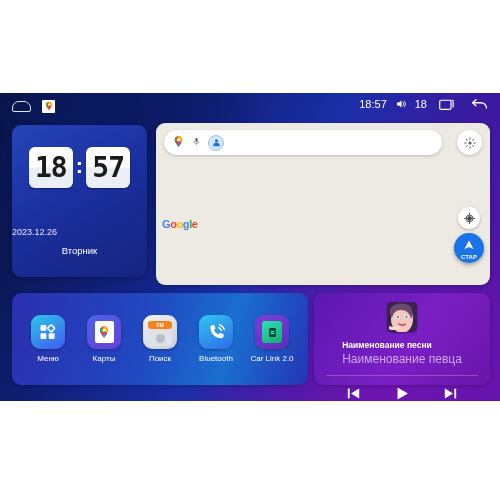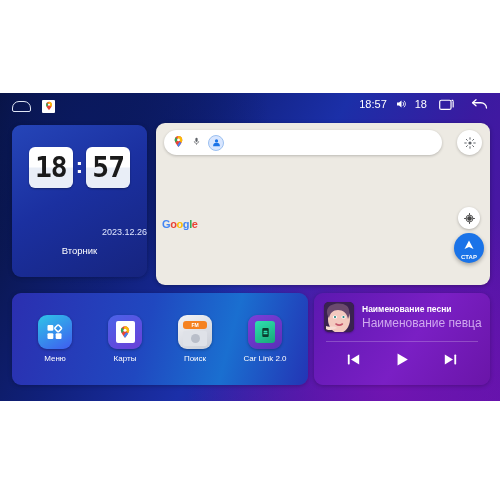--- a/index.html
+++ b/index.html
@@ -35,21 +35,21 @@
   .flip-row { position:absolute; left:0; right:0; top:22px;
               display:flex; align-items:center; justify-content:center; gap:3px; }
   .flip { width:44px; height:41px; border-radius:6px;
           background:linear-gradient(#ffffff 0 49%,#e9eef7 51% 100%);
           display:flex; align-items:center; justify-content:center;
           font-family:"DejaVu Sans Mono","Liberation Mono",monospace;
           font-size:28px; font-weight:700; color:#1a1a1a; letter-spacing:-1px;
           box-shadow:0 1px 2px rgba(0,0,0,.35); }
   .colon { color:#fff; font-size:22px; font-weight:700; line-height:1;
            padding-bottom:3px; }
-  .clk-date { position:absolute; left:0; right:0; top:102px; text-align:right;
+  .clk-date { position:absolute; left:0; right:0; top:102px; text-align:left;
               color:#dfe6ff; font-size:9px; }
   .clk-day  { position:absolute; left:0; right:0; top:120px; text-align:center;
               color:#ffffff; font-size:9.5px; }
 
   
   #maps-card { left:156px; top:30px; width:334px; height:162px;
                background:#edeae3; overflow:hidden;
                box-shadow:0 1px 4px rgba(0,0,0,.3); }
   #search-bar { position:absolute; left:8px; top:7px; width:278px; height:25px;
                 background:#fff; border-radius:14px; display:flex;
@@ -96,21 +96,21 @@
   .ico-menu { background:linear-gradient(150deg,#2ec5e8,#3f5bf0); }
   .ico-maps { background:linear-gradient(150deg,#4a63e8,#6a3fd8); }
   .ico-radio{ background:linear-gradient(150deg,#f2f3f6,#c9cdd6); }
   .ico-bt   { background:linear-gradient(150deg,#30c6f0,#2f6ae8); }
   .ico-cl   { background:linear-gradient(150deg,#7b3fd8,#5a2fb8); }
 
   
   #media-card { left:314px; top:200px; width:176px; height:92px;
                 background:linear-gradient(125deg,#5c18b0 0%,#7a1fc4 55%,#6a15a8 100%);
                 box-shadow:0 1px 4px rgba(0,0,0,.25); }
-  #media-top { display:flex; align-items:center; gap:8px; padding:9px 10px 0 10px; }
+  #media-top { display:flex; align-items:center; gap:8px; padding:9px 10px 0 10px;flex-direction:column; }
   #album-art { width:30px; height:30px; border-radius:5px; overflow:hidden;
                flex:0 0 30px; box-shadow:0 1px 2px rgba(0,0,0,.35); }
   #song  { color:#fff; font-size:8.5px; font-weight:700; white-space:nowrap; }
   #artist{ color:#cfa8ee; font-size:12px; margin-top:2px; white-space:nowrap; }
   #media-div { height:1px; background:rgba(255,255,255,.22); margin:9px 12px 0 12px; }
   #media-ctrls { display:flex; align-items:center; justify-content:space-around;
                  padding:8px 16px 0 16px; }
   .ctrl { cursor:pointer; }
 </style>
 </head>
@@ -258,20 +258,30 @@
                       color:#fff;font-size:5px;font-weight:700;display:flex;
                       align-items:center;justify-content:center;">FM</div>
           <div style="width:24px;height:15px;border-radius:2px;background:#dfe2e8;
                       display:flex;align-items:center;justify-content:center;">
             <div style="width:9px;height:9px;border-radius:50%;background:#b9bec9;"></div>
           </div>
         </div>
         <div class="app-lbl">Поиск</div>
       </div>
 
+      <div class="app">
+        <div class="app-ico ico-bt">
+          <svg width="21" height="21" viewBox="0 0 24 24">
+            <path d="M7.6 3.5c-1.4 0-2.6 1.1-2.6 2.5 0 7 5.6 12.6 12.6 12.6 1.4 0 2.5-1.2 2.5-2.6v-2l-4.2-1.6-1.8 2a12.4 12.4 0 0 1-5.2-5.2l2-1.8L9.3 3.5z" fill="#fff"></path>
+            <path d="M15.5 3.2a8.6 8.6 0 0 1 5.3 5.2" fill="none" stroke="#fff" stroke-width="1.7" stroke-linecap="round"></path>
+            <path d="M14.6 6.6a5.2 5.2 0 0 1 3 3" fill="none" stroke="#fff" stroke-width="1.7" stroke-linecap="round"></path>
+          </svg>
+        </div>
+        <div class="app-lbl">Bluetooth</div>
+      </div>
 
       <div class="app">
         <div class="app-ico ico-cl">
           <div style="width:20px;height:22px;border-radius:3px;
                       background:linear-gradient(150deg,#2fe0b0,#18a878);
                       display:flex;align-items:center;justify-content:center;">
             <svg width="11" height="13" viewBox="0 0 24 24" fill="#0b3d2e">
               <rect x="5" y="2" width="14" height="20" rx="2.4"></rect>
               <path d="M7.5 11h9l-1-3h-7z" fill="#2fe0b0"></path>
               <rect x="7.5" y="12" width="9" height="4" rx="1" fill="#2fe0b0"></rect>

